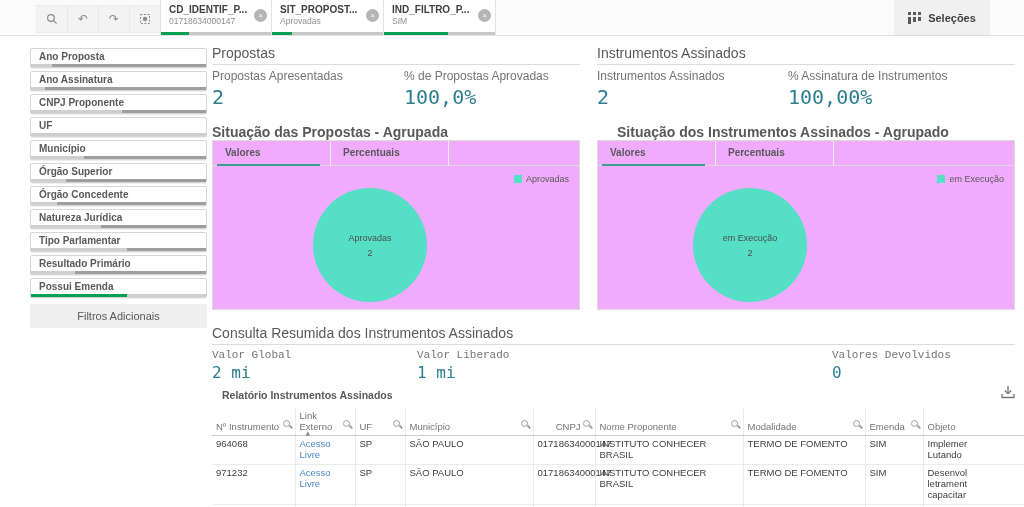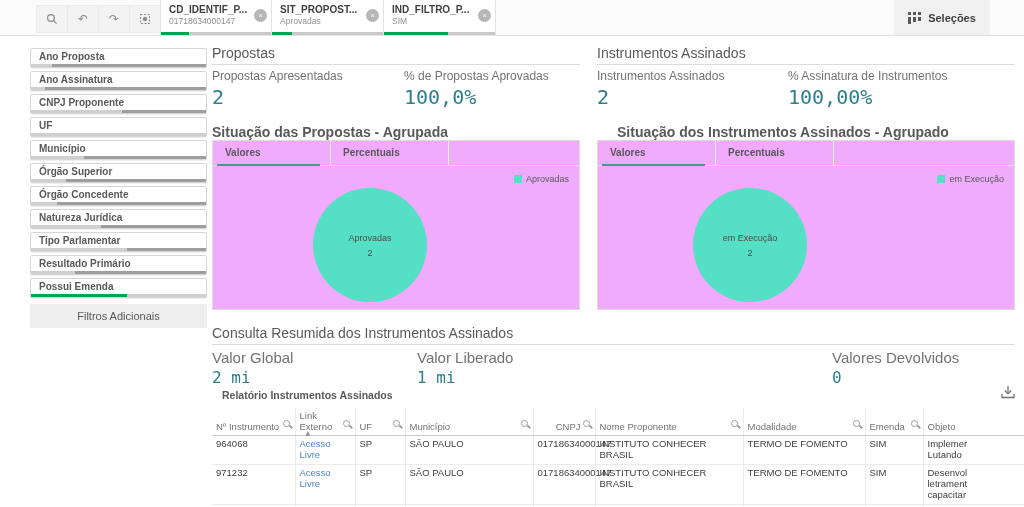--- a/index.html
+++ b/index.html
@@ -33,21 +33,21 @@
   .seg{height:3px;}
   .seg.l{background:#cfcfcf;} .seg.d{background:#9e9e9e;} .seg.g{background:var(--selection-green);}
   .more-filters{margin-top:6px;height:24px;background:#efefef;text-align:center;line-height:24px;font-size:11px;color:#595959;cursor:pointer;}
 
   
   .sec-title{position:absolute;font-size:14px;color:#595959;}
   .rule{position:absolute;border-bottom:1px solid #dcdcdc;height:0;}
   .kpi{position:absolute;}
   .kpi .kl{font-size:12px;color:#737373;}
   .kpi .kv{font-family:"DejaVu Sans Mono",monospace;font-size:20px;color:var(--kpi-teal);margin-top:2px;}
-  .kpi.small .kl{font-size:15px;}
+  .kpi.small .kl{font-size:11px;font-family:Liberation Mono, monospace;}
   .kpi.small .kv{font-size:16px;}
 
   
   .chart-title{position:absolute;font-size:14px;font-weight:bold;color:#595959;}
   .chart-box{position:absolute;border:1px solid #dcdcdc;background:#f0abfc;box-sizing:border-box;}
   .tabs{height:24px;border-bottom:1px solid #dcdcdc;display:flex;}
   .tab{width:118px;padding-left:12px;line-height:24px;font-size:10px;font-weight:bold;color:#595959;
        position:relative;border-right:1px solid #efefef;box-sizing:border-box;cursor:pointer;}
   .tab.active::after{content:"";position:absolute;left:4px;right:10px;bottom:-1px;height:2px;background:var(--tab-underline);}
   .chart-area{position:relative;height:143px;}

